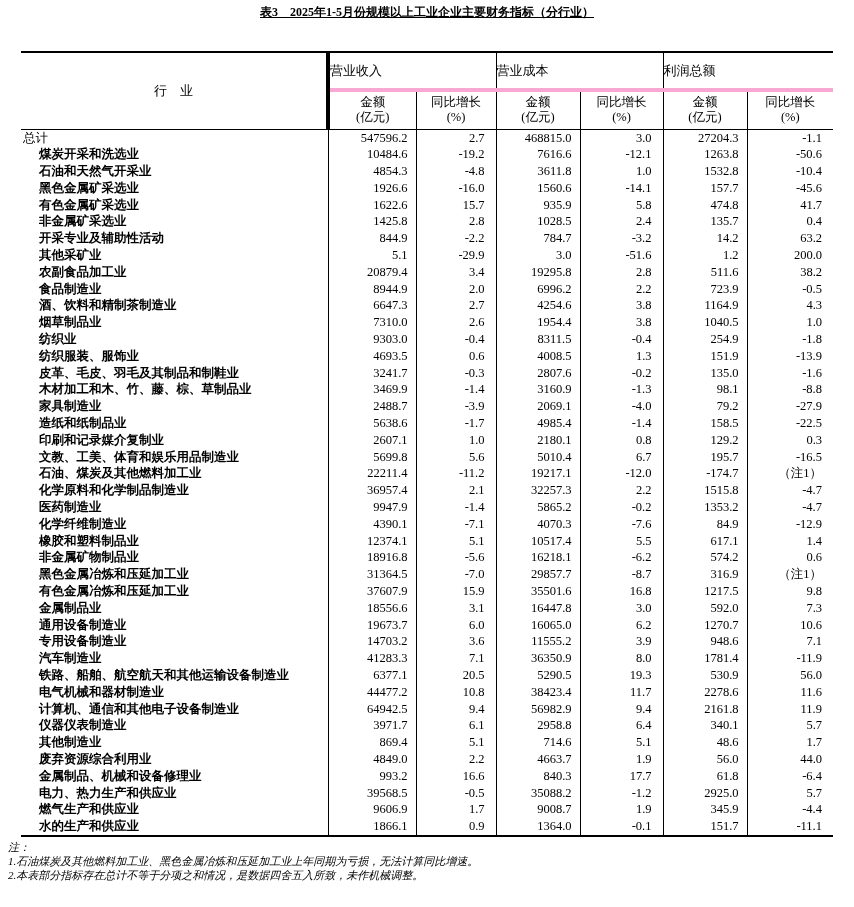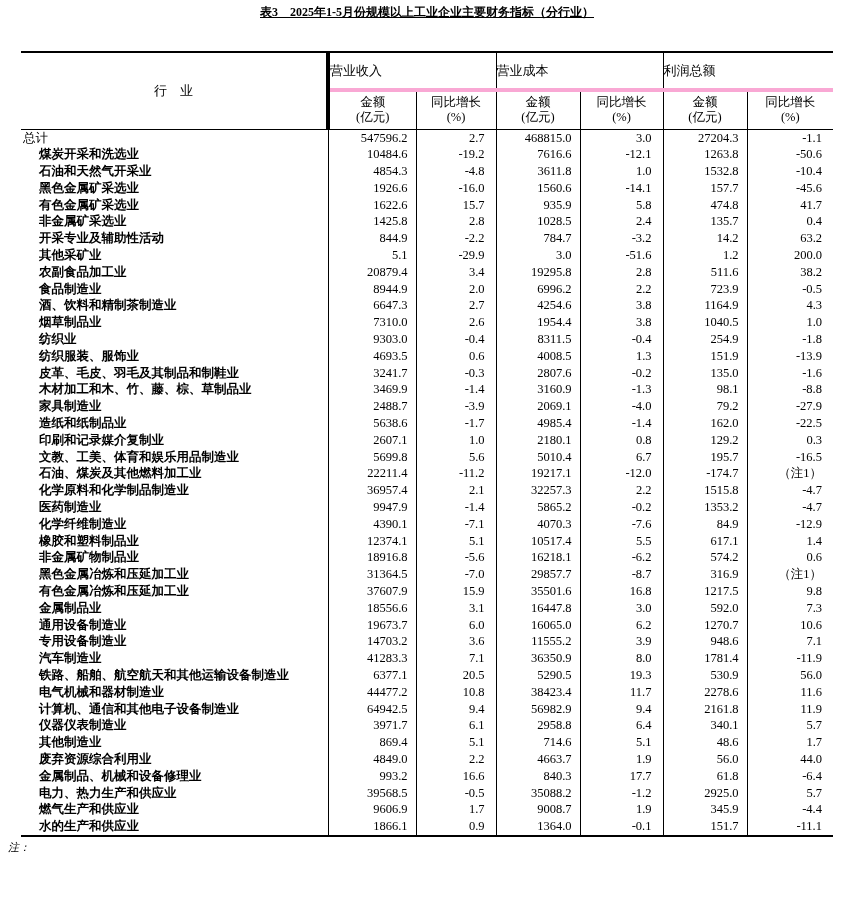--- a/index.html
+++ b/index.html
@@ -268,21 +268,21 @@
           <td class="c-pct bordered">-4.0</td>
           <td class="c-amt bordered">79.2</td>
           <td class="c-pct">-27.9</td>
         </tr>
         <tr>
           <td class="c-ind bordered indent">造纸和纸制品业</td>
           <td class="c-amt bordered">5638.6</td>
           <td class="c-pct bordered">-1.7</td>
           <td class="c-amt bordered">4985.4</td>
           <td class="c-pct bordered">-1.4</td>
-          <td class="c-amt bordered">162.0</td>
+          <td class="c-amt bordered">158.5</td>
           <td class="c-pct">-22.5</td>
         </tr>
         <tr>
           <td class="c-ind bordered indent">印刷和记录媒介复制业</td>
           <td class="c-amt bordered">2607.1</td>
           <td class="c-pct bordered">1.0</td>
           <td class="c-amt bordered">2180.1</td>
           <td class="c-pct bordered">0.8</td>
           <td class="c-amt bordered">129.2</td>
           <td class="c-pct">0.3</td>
@@ -492,14 +492,16 @@
           <td class="c-amt bordered">1364.0</td>
           <td class="c-pct bordered">-0.1</td>
           <td class="c-amt bordered">151.7</td>
           <td class="c-pct">-11.1</td>
         </tr>
       </tbody>
   </table>
 
   <div class="notes">
     <div>注：</div>
+    <div>1.石油煤炭及其他燃料加工业、黑色金属冶炼和压延加工业上年同期为亏损，无法计算同比增速。</div>
+    <div>2.本表部分指标存在总计不等于分项之和情况，是数据四舍五入所致，未作机械调整。</div>
   </div>
 </div>
 
 </body></html>

